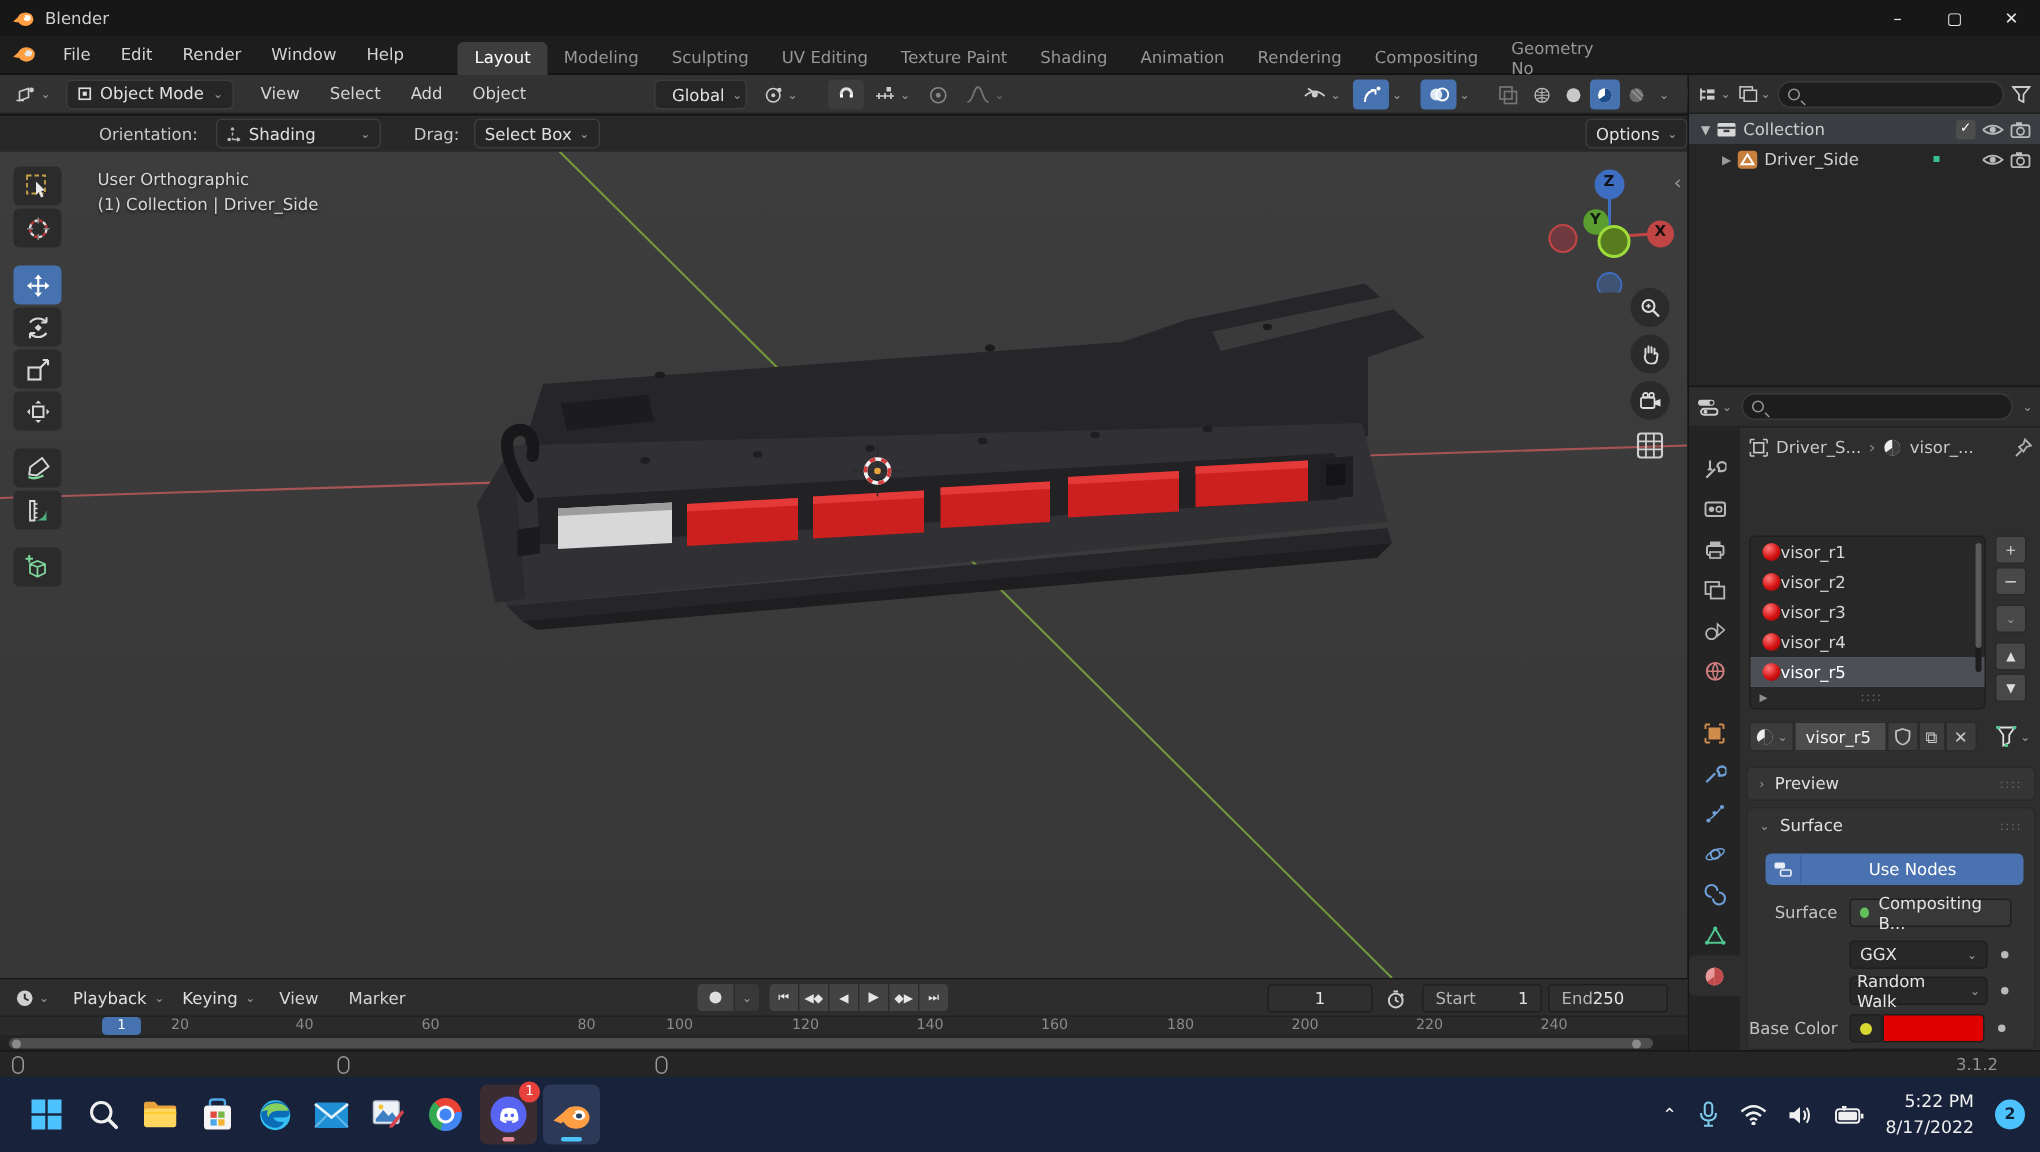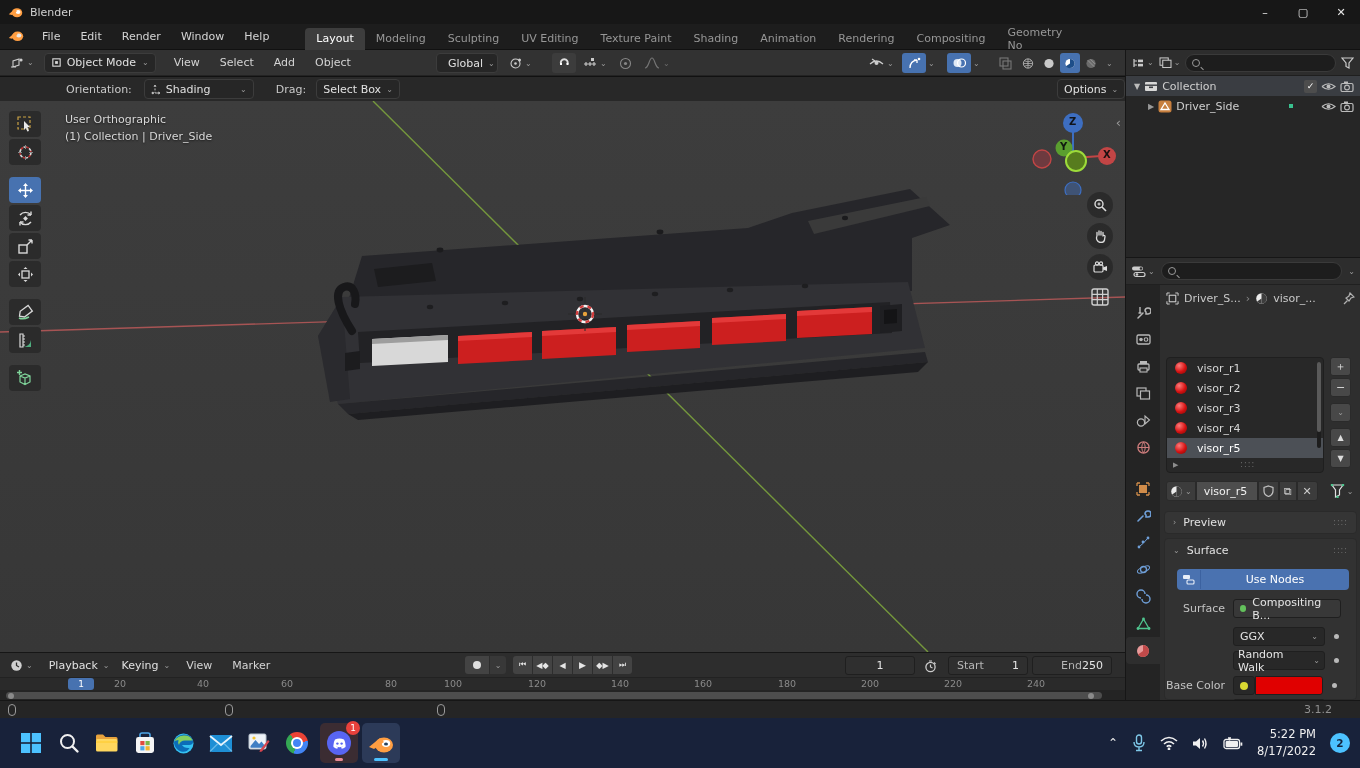--- a/index.html
+++ b/index.html
@@ -46,21 +46,21 @@
 
   
   #props { left:1125px; top:258px; width:235px; height:442px; background:#2e2e2e; border-left:1px solid #161616; overflow:hidden; }
   #props .hd { height:27px; background:#2d2d2d; border-bottom:1px solid #202020; display:flex; align-items:center; padding:0 5px; gap:6px; }
   #ptabs { position:absolute; left:0; top:27px; width:34px; height:415px; background:#242424; display:flex; flex-direction:column; align-items:center; padding-top:14px; }
   .ptab { width:34px; height:27px; display:flex; align-items:center; justify-content:center; }
   .ptab.active { background:#2e2e2e; border-radius:4px 0 0 4px; }
   .ptab.gap { margin-top:14px; }
   #pcontent { position:absolute; left:34px; top:27px; width:201px; height:415px; }
   .slotlist { background:#282828; border:1px solid #1f1f1f; border-radius:4px; }
-  .slotrow { height:20px; display:flex; align-items:center; gap:10px; padding-left:8px; color:#d6d6d6; }
+  .slotrow { height:20px; display:flex; align-items:center; gap:0; padding-left:8px; color:#d6d6d6; }
   .slotrow.sel { background:#4c5056; color:#fff; }
   .matball { width:12px; height:12px; border-radius:50%; background:radial-gradient(circle at 35% 30%, #ff7a7a, #d41111 55%, #7e0606); }
   .sidebtn { width:21px; height:19px; background:#484848; border:1px solid #2a2a2a; border-radius:3px; color:#ddd; display:flex; align-items:center; justify-content:center; font-size:11px; }
   .pnl { background:#353535; border-radius:4px; border:1px solid #2a2a2a; }
   .grip { color:#6f6f6f; font-size:8px; letter-spacing:1px; }
   .wfield { background:#282828; border:1px solid #1f1f1f; border-radius:3px; height:19px; display:flex; align-items:center; color:#e4e4e4; }
   .plabel { color:#c3c3c3; text-align:right; }
   .animdot { width:5px; height:5px; border-radius:50%; background:#b9b9b9; }
 
   
@@ -813,21 +813,21 @@
     <div class="hbtn ab" style="left:920px;top:3px">
         <svg width="13" height="13" viewBox="0 0 13 13">
           <circle cx="6.5" cy="7" r="4.6" fill="none" stroke="#ccc" stroke-width="1.3"></circle>
           <path d="M6.5 4.5 L6.5 7 L8.5 8 M5 1 L8 1 M10 2.5 L11.5 4" stroke="#ccc" stroke-width="1.2" fill="none"></path>
         </svg>
       </div>
     <div class="wfield ab" style="left:948px;top:3px;width:80px;background:#2f2f2f;padding:0 8px;justify-content:space-between">
       <span style="color:#b5b5b5">Start</span>
         <span>1</span>
     </div>
-    <div class="wfield ab" style="left:1032px;top:3px;width:80px;background:#2f2f2f;padding:0 8px;justify-content:flex-end">
+    <div class="wfield ab" style="left:1032px;top:3px;width:80px;background:#2f2f2f;padding:0 8px;justify-content:flex-start">
       <span style="color:#b5b5b5">End</span>
         <span>250</span>
     </div>
   </div>
   <div id="ruler">
     <span class="rn" style="left:105px">20</span>
     <span class="rn" style="left:188px">40</span>
     <span class="rn" style="left:272px">60</span>
     <span class="rn" style="left:376px">80</span>
     <span class="rn" style="left:438px">100</span>

